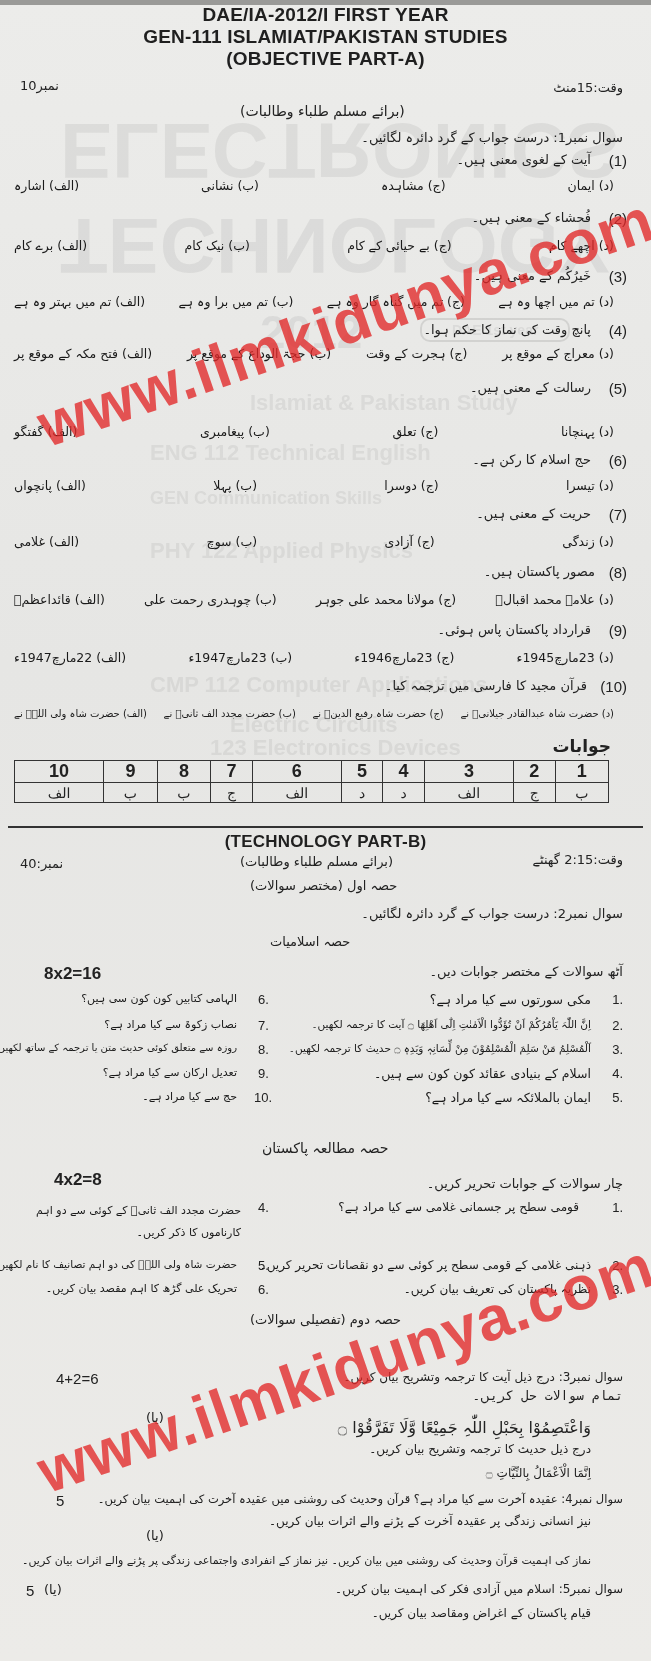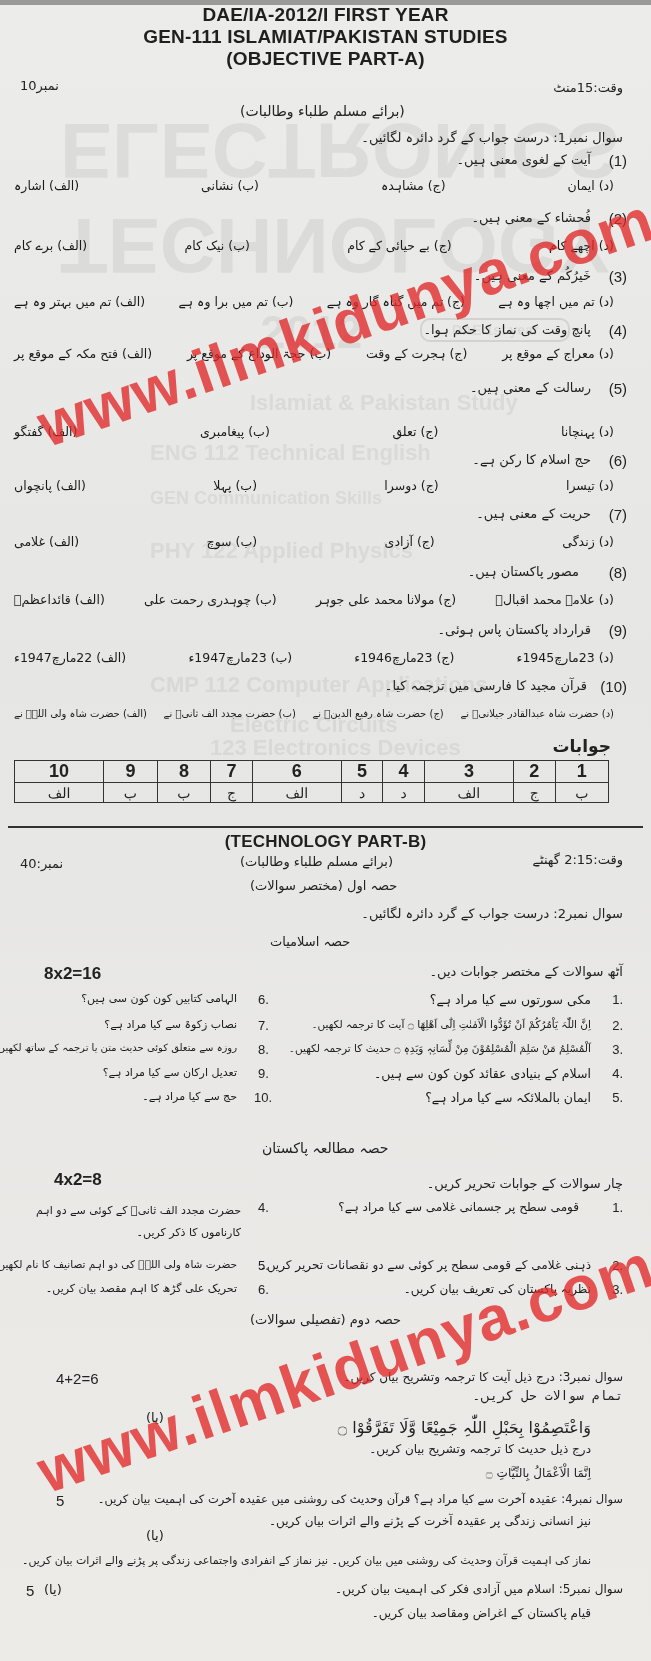--- a/index.html
+++ b/index.html
@@ -148,21 +148,21 @@
     <div class="opts" style="top:534px;">
       <span class="opt">(الف) غلامی</span>
       <span class="opt">(ب) سوچ</span>
       <span class="opt">(ج) آزادی</span>
       <span class="opt">(د) زندگی</span>
     </div>
   </div>
 
   <div>
     <div class="qnum" style="top:564px;">(8)</div>
-    <div class="ur" style="right:72px;top:564px;">مصور پاکستان ہیں۔</div>
+    <div class="ur" style="right:56px;top:564px;">مصور پاکستان ہیں۔</div>
     <div class="opts" style="top:592px;">
       <span class="opt">(الف) قائداعظمؒ</span>
       <span class="opt">(ب) چوہدری رحمت علی</span>
       <span class="opt">(ج) مولانا محمد علی جوہر</span>
       <span class="opt">(د) علامہ محمد اقبالؒ</span>
     </div>
   </div>
 
   <div>
     <div class="qnum" style="top:622px;">(9)</div>

